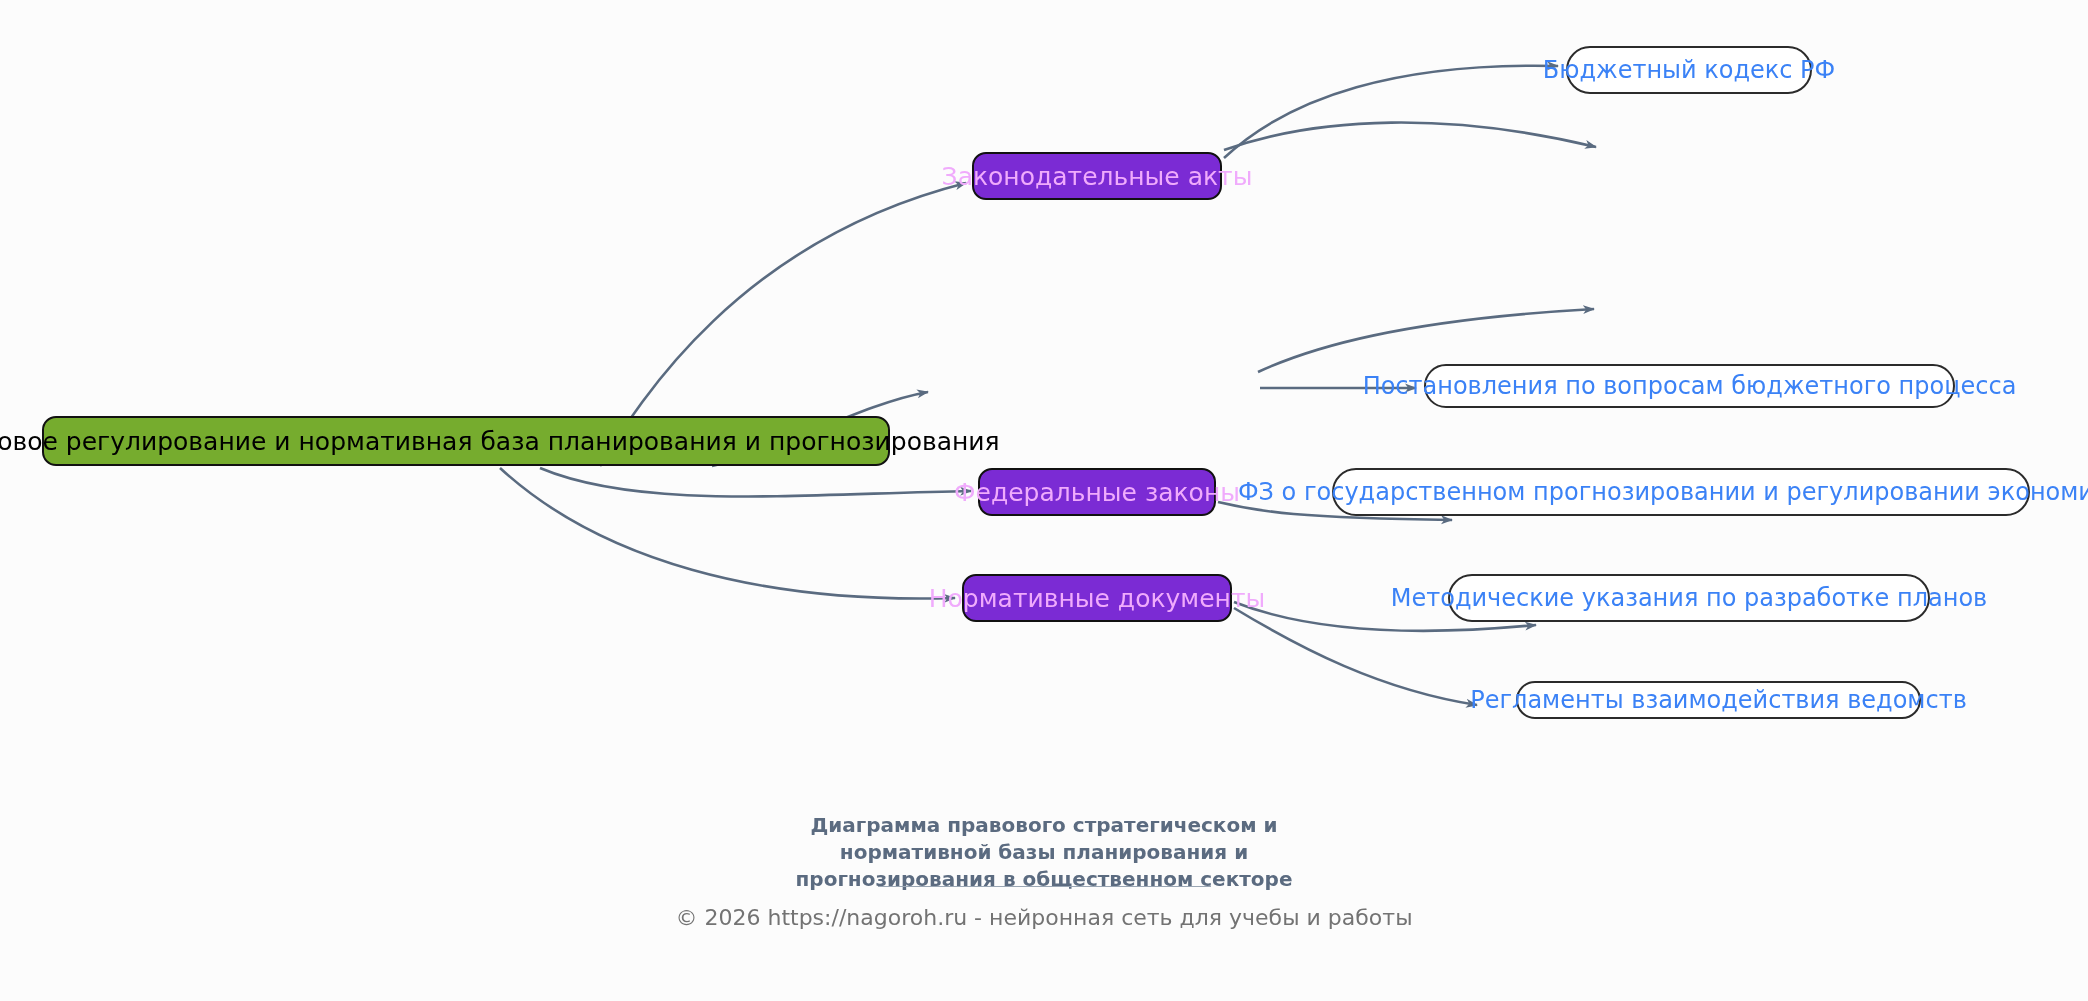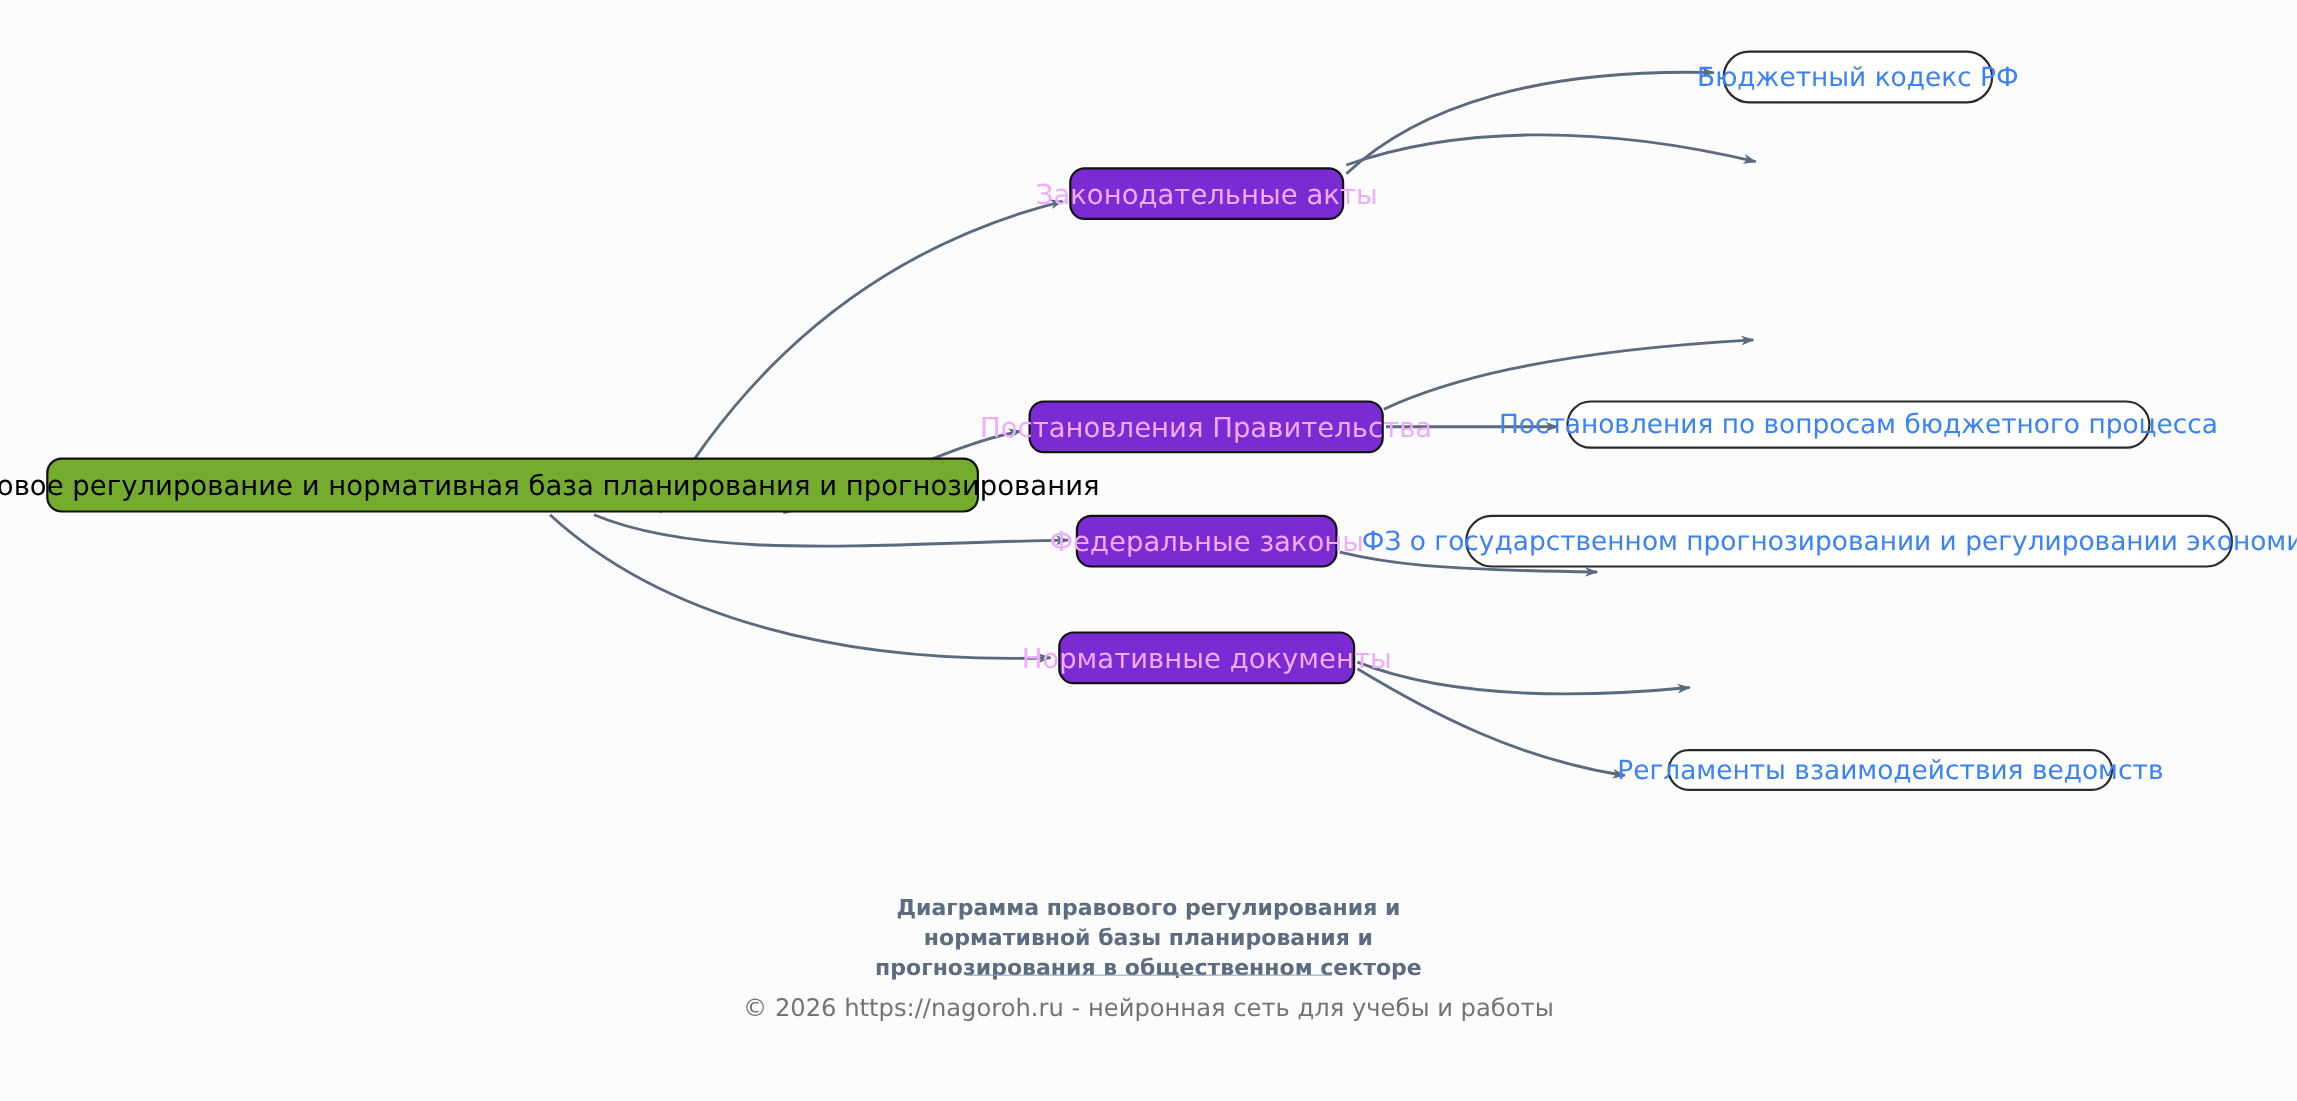--- a/index.html
+++ b/index.html
@@ -130,48 +130,48 @@
 
   <div class="node node-branch" style="left:972px; top:152px; width:250px; height:48px;">
     <span>Законодательные акты</span>
   </div>
 
   <div class="node node-leaf" style="left:1566px; top:46px; width:246px; height:48px;">
     <span>Бюджетный кодекс РФ</span>
   </div>
 
 
-  <div class="node node-branch" style="left:935px; top:364px; width:323px; height:48px;">
-    <span>Постановления Правительства</span>
-  </div>
 
 
   <div class="node node-leaf" style="left:1424px; top:364px; width:531px; height:44px;">
     <span>Постановления по вопросам бюджетного процесса</span>
   </div>
 
   <div class="node node-branch" style="left:978px; top:468px; width:238px; height:48px;">
     <span>Федеральные законы</span>
   </div>
 
   <div class="node node-leaf" style="left:1332px; top:468px; width:698px; height:48px;">
     <span>ФЗ о государственном прогнозировании и регулировании экономики</span>
   </div>
 
   <div class="node node-branch" style="left:962px; top:574px; width:270px; height:48px;">
     <span>Нормативные документы</span>
   </div>
 
+  <div class="node node-leaf" style="left:1448px; top:574px; width:482px; height:48px;">
+    <span>Методические указания по разработке планов</span>
+  </div>
 
   <div class="node node-leaf" style="left:1516px; top:681px; width:405px; height:38px;">
     <span>Регламенты взаимодействия ведомств</span>
   </div>
 
   <div class="caption">
-    <div>Диаграмма правового регулирования и</div>
+    <div>Диаграмма правового стратегическом и</div>
     <div>нормативной базы планирования и</div>
     <div>прогнозирования в общественном секторе</div>
   </div>
 
   <div class="caption-rule"></div>
 
   <div class="footer">© 2026 https://nagoroh.ru - нейронная сеть для учебы и работы</div>
 
 </div>
 

